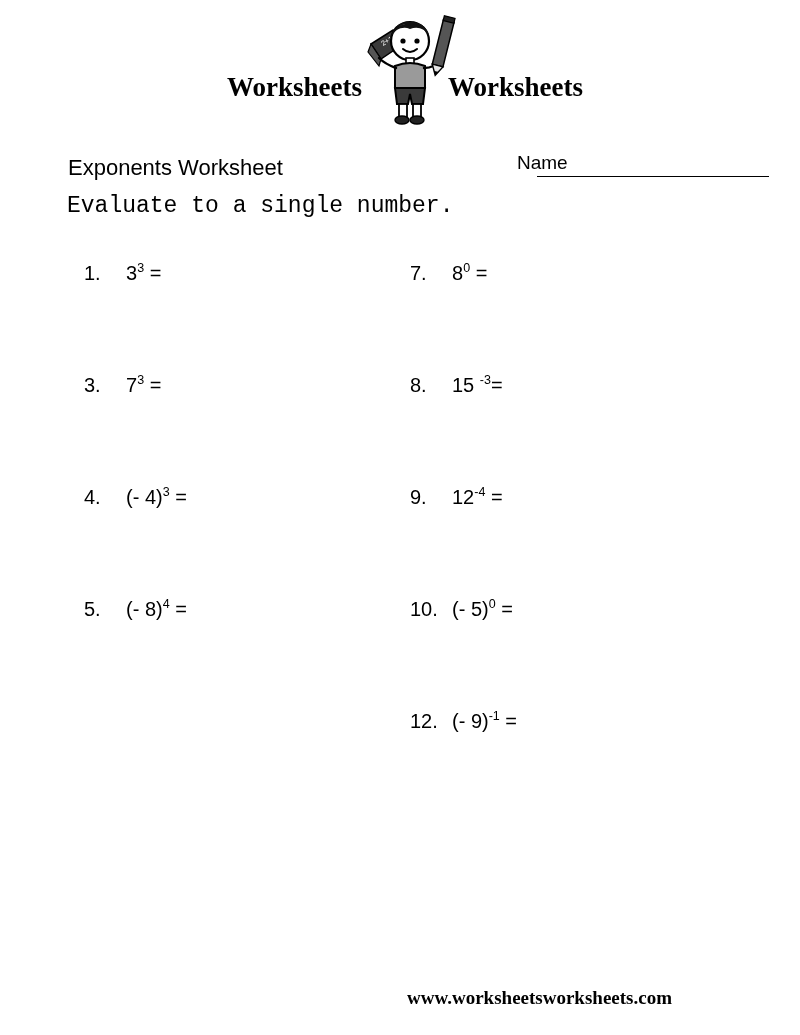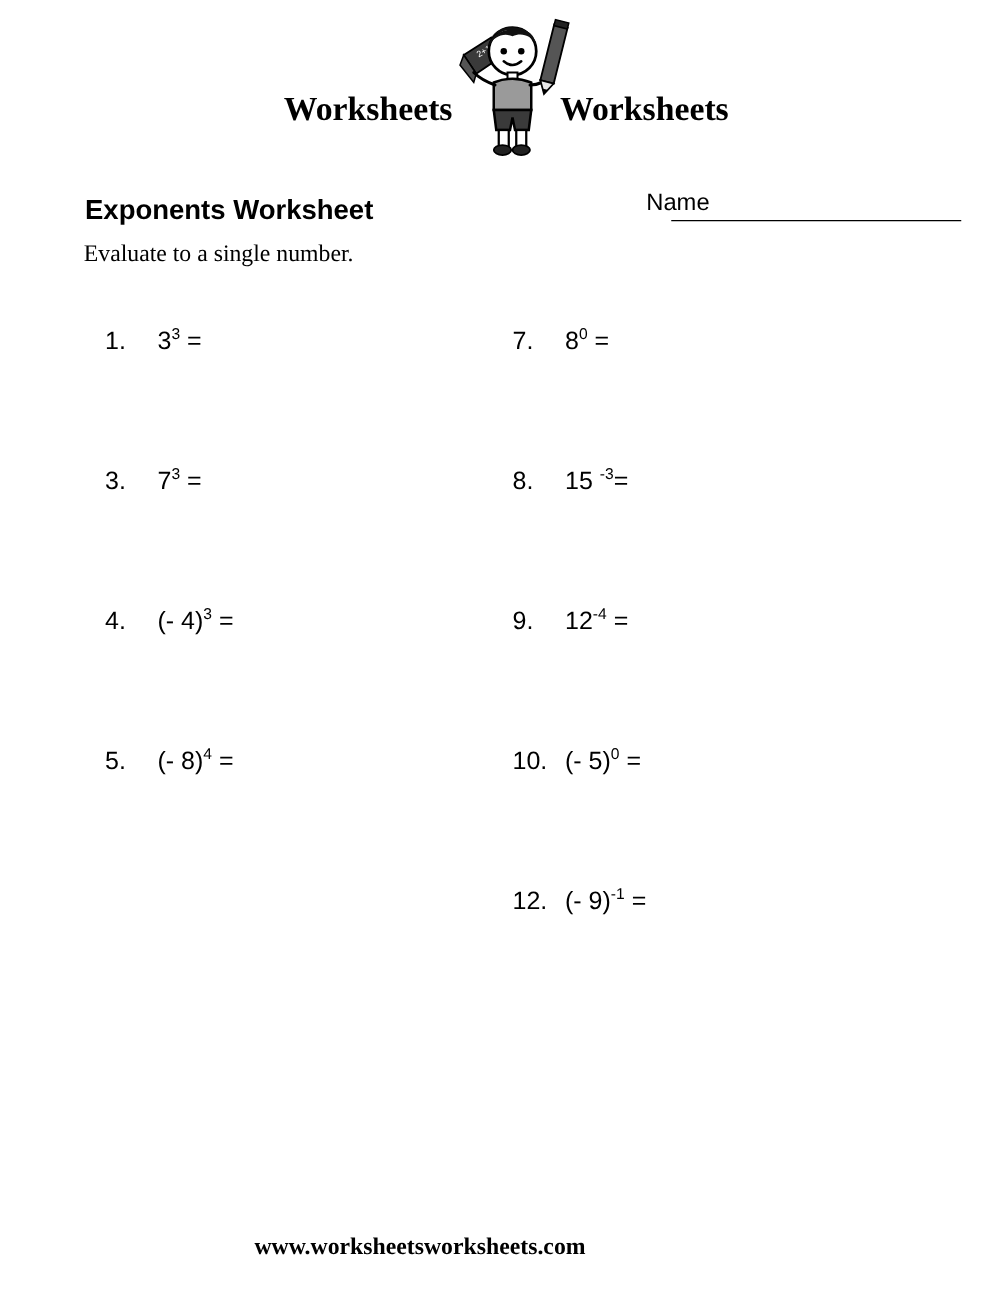--- a/index.html
+++ b/index.html
@@ -55,28 +55,27 @@
   }
 
   
   .title {
     position: absolute;
     left: 68px;
     top: 155px;
     font-size: 22px;
     font-family: "Liberation Sans", sans-serif;
     white-space: nowrap;
-    font-weight: bold;
   }
   .subtitle {
     position: absolute;
     left: 67px;
     top: 193px;
-    font-size: 19px;
-    font-family: Liberation Serif, serif;
+    font-size: 23px;
+    font-family: Liberation Mono, monospace;
     white-space: nowrap;
   }
   .name-label {
     position: absolute;
     left: 473px;
     top: 152px;
     font-size: 19px;
     font-family: "Liberation Sans", sans-serif;
     margin-left: 44px;
   }
@@ -125,21 +124,21 @@
     vertical-align: super;
     line-height: 0;
   }
 
   
   .footer {
     position: absolute;
     left: 0;
     bottom: 26px;
     width: 672px;
-    text-align: center;
+    text-align: right;
     font-family: "Liberation Serif", serif;
     font-weight: bold;
     font-size: 19px;
   }
 </style>
 </head>
 <body>
 
 <div class="logo-area">
   <div class="logo-inner">

